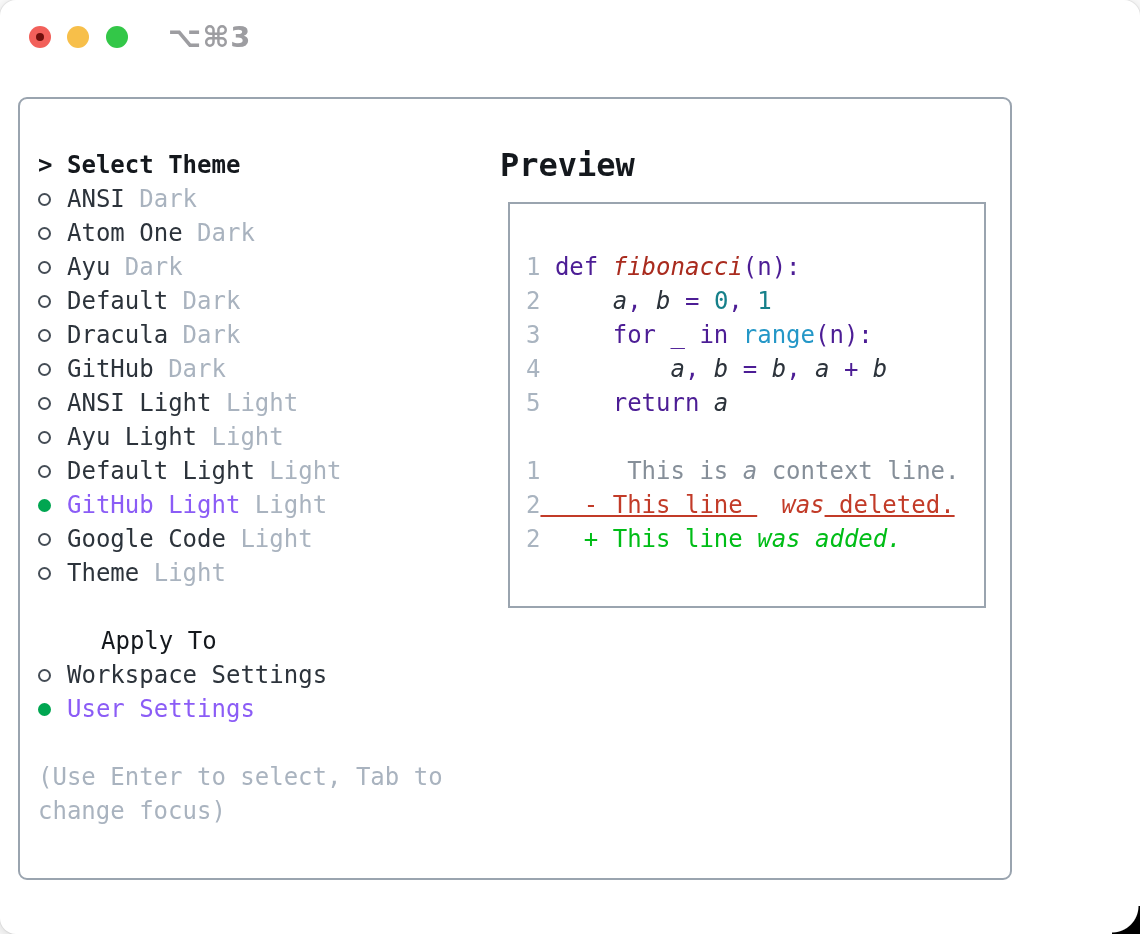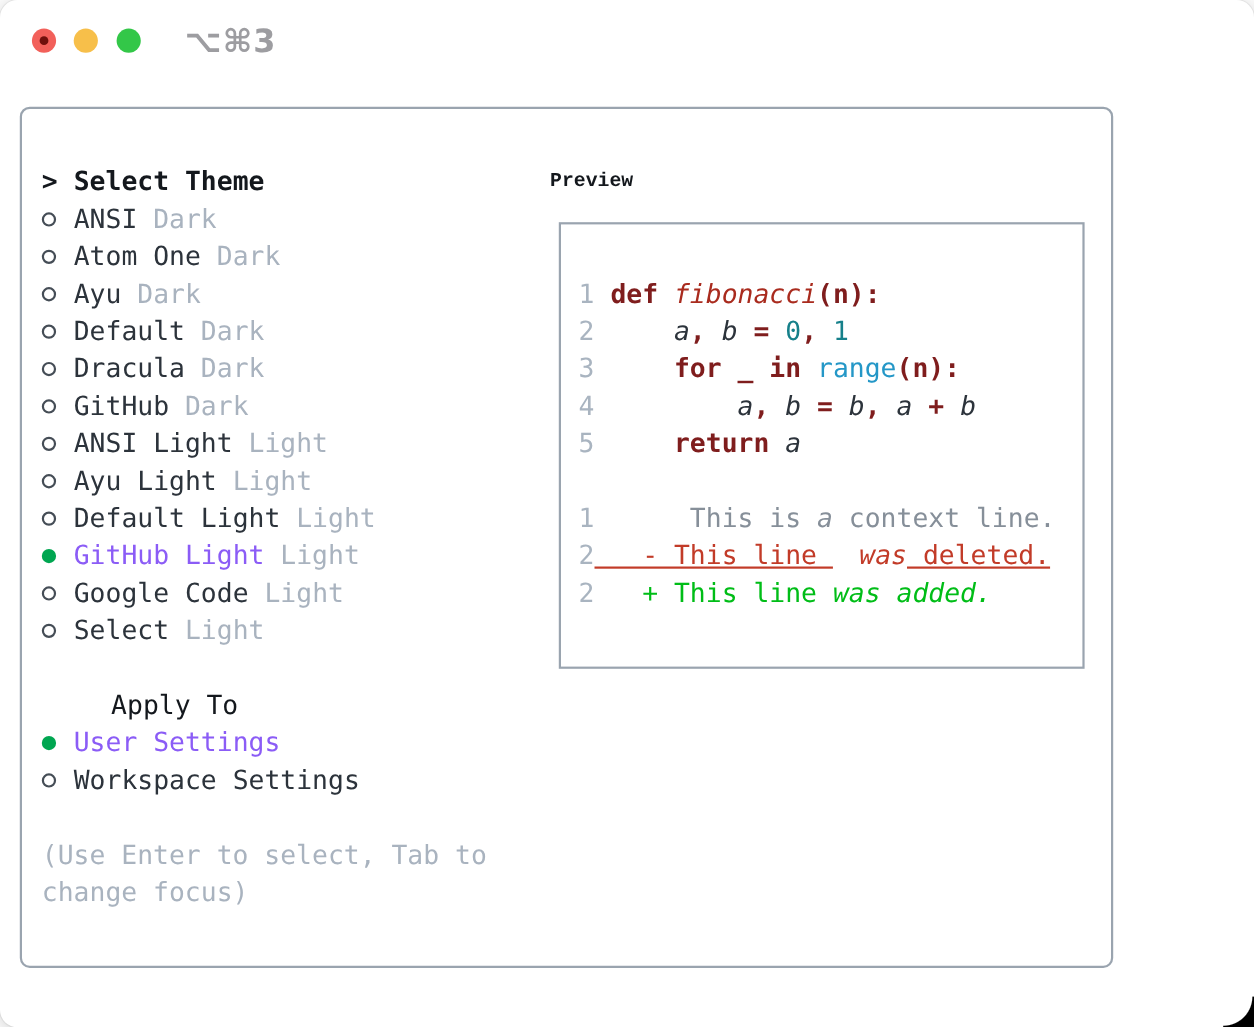--- a/index.html
+++ b/index.html
@@ -34,28 +34,28 @@
   .radio{width:13px;height:13px;border-radius:50%;border:2px solid #454d56;box-sizing:border-box;}
   .radio.on{background:#00a651;border-color:#00a651;}
   .cursor{color:#14181d;font-weight:bold;}
   .h-black{color:#14181d;font-weight:bold;}
   .h-plain{color:#14181d;margin-left:34px;}
   .tname{color:#2c333b;text-align:center;}
   .tname.sel{color:#8b5cf6;}
   .variant{color:#a9b3bf;}
   .hint{color:#a9b3bf;height:34px;line-height:34px;white-space:pre;}
   
-  .preview-title{position:absolute;left:500px;top:148px;height:34px;line-height:34px;font-size:18px;font-family:Liberation Mono, monospace;}
+  .preview-title{position:absolute;left:500px;top:148px;height:34px;line-height:34px;font-size:32px;}
   .preview-box{
     position:absolute;left:508px;top:202px;width:478px;height:406px;box-sizing:border-box;
     border:2px solid #9aa4af;background:#fff;padding:46px 0 0 16px;overflow:hidden;
   }
   .code-line{height:34px;line-height:34px;font-size:24px;white-space:pre;}
   .lnum{color:#a9b4c0;}
-  .tk-code{color:#7f1d1d;font-weight:bold;}
+  .tk-code{color:#4c1d95;}
   .tk-func{color:#a92b1e;font-style:italic;margin-top:12px;}
   .tk-var{color:#2c333b;font-style:italic;}
   .tk-lit{color:#16808a;}
   .tk-call{color:#2497c7;}
   .tk-ctx{color:#868f99;}
   .tk-ctx-i{color:#868f99;font-style:italic;}
   .tk-del{color:#c23b28;text-decoration:underline;}
   .tk-del-i{color:#c23b28;font-style:italic;margin-left:24px;}
   .tk-add{color:#00bd17;margin-top:14px;}
   .tk-add-i{color:#00bd17;font-style:italic;}
@@ -89,30 +89,30 @@
         <div class="row"><span class="marker"><span class="radio"></span></span><span class="tname">Atom One</span><span class="variant"> Dark</span></div>
         <div class="row"><span class="marker"><span class="radio"></span></span><span class="tname">Ayu</span><span class="variant"> Dark</span></div>
         <div class="row"><span class="marker"><span class="radio"></span></span><span class="tname">Default</span><span class="variant"> Dark</span></div>
         <div class="row"><span class="marker"><span class="radio"></span></span><span class="tname">Dracula</span><span class="variant"> Dark</span></div>
         <div class="row"><span class="marker"><span class="radio"></span></span><span class="tname">GitHub</span><span class="variant"> Dark</span></div>
         <div class="row"><span class="marker"><span class="radio"></span></span><span class="tname">ANSI Light</span><span class="variant"> Light</span></div>
         <div class="row"><span class="marker"><span class="radio"></span></span><span class="tname">Ayu Light</span><span class="variant"> Light</span></div>
         <div class="row"><span class="marker"><span class="radio"></span></span><span class="tname">Default Light</span><span class="variant"> Light</span></div>
         <div class="row"><span class="marker"><span class="radio on"></span></span><span class="tname sel">GitHub Light</span><span class="variant"> Light</span></div>
         <div class="row"><span class="marker"><span class="radio"></span></span><span class="tname">Google Code</span><span class="variant"> Light</span></div>
-        <div class="row"><span class="marker"><span class="radio"></span></span><span class="tname">Select</span><span class="variant"> Light</span></div>
+        <div class="row"><span class="marker"><span class="radio"></span></span><span class="tname">Theme</span><span class="variant"> Light</span></div>
       </div>
     <div class="row"></div>
     <div class="row">
       <span class="marker"></span>
       <span class="h-plain">Apply To</span>
     </div>
     <div id="apply-list">
+        <div class="row"><span class="marker"><span class="radio"></span></span><span class="tname">Workspace Settings</span></div>
         <div class="row"><span class="marker"><span class="radio on"></span></span><span class="tname sel">User Settings</span></div>
-        <div class="row"><span class="marker"><span class="radio"></span></span><span class="tname">Workspace Settings</span></div>
       </div>
     <div class="row"></div>
     <div class="hint">(Use Enter to select, Tab to</div>
     <div class="hint">change focus)</div>
   </div>
 
   <div class="preview-title h-black">Preview</div>
 
   <div class="preview-box">
     <div id="preview-code">

